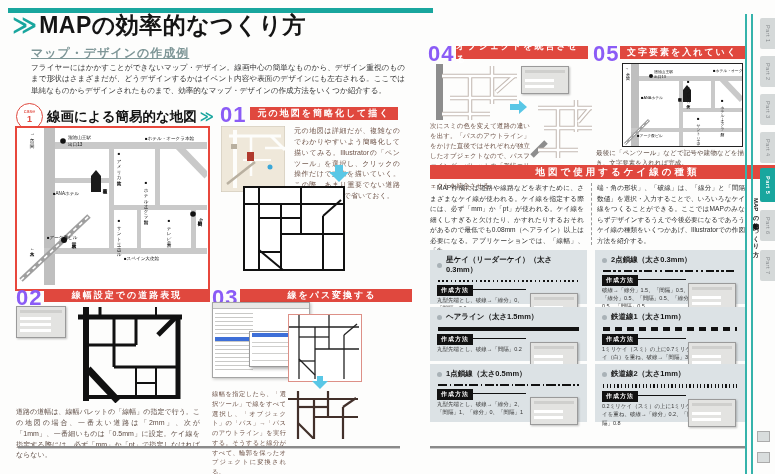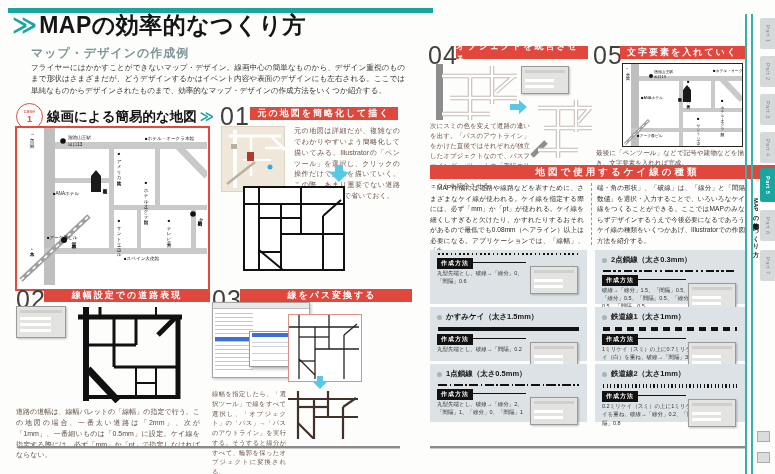--- a/index.html
+++ b/index.html
@@ -4,31 +4,31 @@
 <style>
   html,body{margin:0;padding:0;background:#fefefd;}
   #spread{position:relative;width:775px;height:474px;background:#fdfdfc;overflow:hidden;
           font-family:"Liberation Sans","DejaVu Sans",sans-serif;color:#1a1a1a;}
   .abs{position:absolute;}
   
   .topbar{position:absolute;left:8px;top:8px;width:425px;height:5px;background:#19a69e;}
   .titlerow{position:absolute;left:12px;top:13px;display:flex;align-items:flex-start;}
   .chev{color:#19a69e;font-size:24px;font-weight:bold;line-height:1;margin-right:2px;}
   .title{font-size:23px;font-weight:bold;letter-spacing:.5px;color:#151515;line-height:1.1;}
-  .subtitle{position:absolute;left:31px;top:45px;font-size:12px;font-weight:bold;color:#7e9697;letter-spacing:1px;}
+  .subtitle{position:absolute;left:31px;top:45px;font-size:12px;font-weight:bold;color:#7e9697;letter-spacing:1px;text-decoration:underline;}
   .intro{position:absolute;left:31px;top:62px;width:374px;font-size:7.6px;line-height:1.5;color:#333;text-align:justify;}
   
   .casebadge{position:absolute;left:16px;top:103px;width:25px;height:25px;border:1.5px solid #e0483e;border-radius:50%;
              display:flex;flex-direction:column;align-items:center;justify-content:center;background:#fff;}
   .casebadge .t{font-size:5.5px;color:#e0483e;line-height:1;}
   .casebadge .n{font-size:9px;font-weight:bold;color:#e0483e;line-height:1;}
   .caseheading{position:absolute;left:47px;top:108px;font-size:13.5px;font-weight:bold;color:#111;}
   .caseheading .c2{color:#19a69e;margin-left:3px;}
   
-  .num{position:absolute;font-size:25px;color:#404040;letter-spacing:1px;font-weight:400;}
+  .num{position:absolute;font-size:22px;color:#8b5cf6;letter-spacing:1px;font-weight:700;}
   .redbar{position:absolute;background:#e0483e;color:#fff;font-weight:bold;font-size:9px;
           display:flex;align-items:center;justify-content:center;letter-spacing:2px;}
   .caption{position:absolute;font-size:7px;line-height:1.55;color:#6d5247;text-align:justify;}
   
   .mapbox{position:absolute;left:15px;top:126px;width:191px;height:161px;border:2px solid #e8473c;background:#fff;}
   .mapinner{position:absolute;left:0;top:0;width:190px;height:157px;overflow:hidden;}
   .ml{position:absolute;font-size:4.6px;line-height:1.2;color:#111;white-space:nowrap;}
   .v{writing-mode:vertical-rl;}
   .m-sq::before{content:"■";font-size:4.2px;}
   .ml5{position:absolute;font-size:3.8px;line-height:1.15;color:#111;white-space:nowrap;}
@@ -321,32 +321,36 @@
     <span class="ml5 v m-sq" style="left:72px;top:52px;">サントリーホール</span>
   </div>
   <div class="caption" style="left:596px;top:148px;width:148px;font-size:6.5px;color:#5c4a42;">最後に「ペンツール」などで記号や建物などを描き、文字要素を入れれば完成。</div>
 
   <div class="band">地図で使用するケイ線の種類</div>
   <div class="bodycol" style="left:430px;top:183px;width:154px;">　MAP作成には道路や線路などを表すために、さまざまなケイ線が使われる。ケイ線を指定する際には、必ず「mm」か「pt」が使われる。ケイ線を細くしすぎると欠けたり、かすれたりするおそれがあるので最低でも0.08mm（ヘアライン）以上は必要になる。アプリケーションでは、「線幅」、「先</div>
   <div class="bodycol" style="left:597px;top:183px;width:148px;">端・角の形状」、「破線」は、「線分」と「間隔数値」を選択・入力することで、いろいろなケイ線をつくることができる。ここではMAPのみならずデザインするうえで今後必要になるであろうケイ線の種類をいくつかあげ、Illustratorでの作図方法を紹介する。</div>
   <div class="coldiv"></div>
 
   <div class="item" style="left:430px;top:250px;width:157px;height:54px;">
+    <div class="ititle">
+        <span class="bullet"></span>
+        <span>星ケイ（リーダーケイ）（太さ0.3mm）</span>
+      </div>
     <div class="sample s-dotted"></div>
     <div class="method">
       <div class="mrule"></div>
       <span class="mlabel">作成方法</span>
       <div class="mdesc">丸型先端とし、破線→「線分」0、「間隔」0.6</div>
       <div class="winthumb mshot"></div>
     </div>
   </div>
   <div class="item" style="left:430px;top:307px;width:157px;height:54px;">
     <div class="ititle">
         <span class="bullet"></span>
-        <span>かすみケイ（太さ1.5mm）</span>
+        <span>ヘアライン（太さ1.5mm）</span>
       </div>
     <div class="sample s-solid"></div>
     <div class="method">
       <div class="mrule"></div>
       <span class="mlabel">作成方法</span>
       <div class="mdesc">丸型先端とし、破線→「間隔」0.2</div>
       <div class="winthumb mshot"></div>
     </div>
   </div>
   <div class="item" style="left:430px;top:364px;width:157px;height:58px;">

